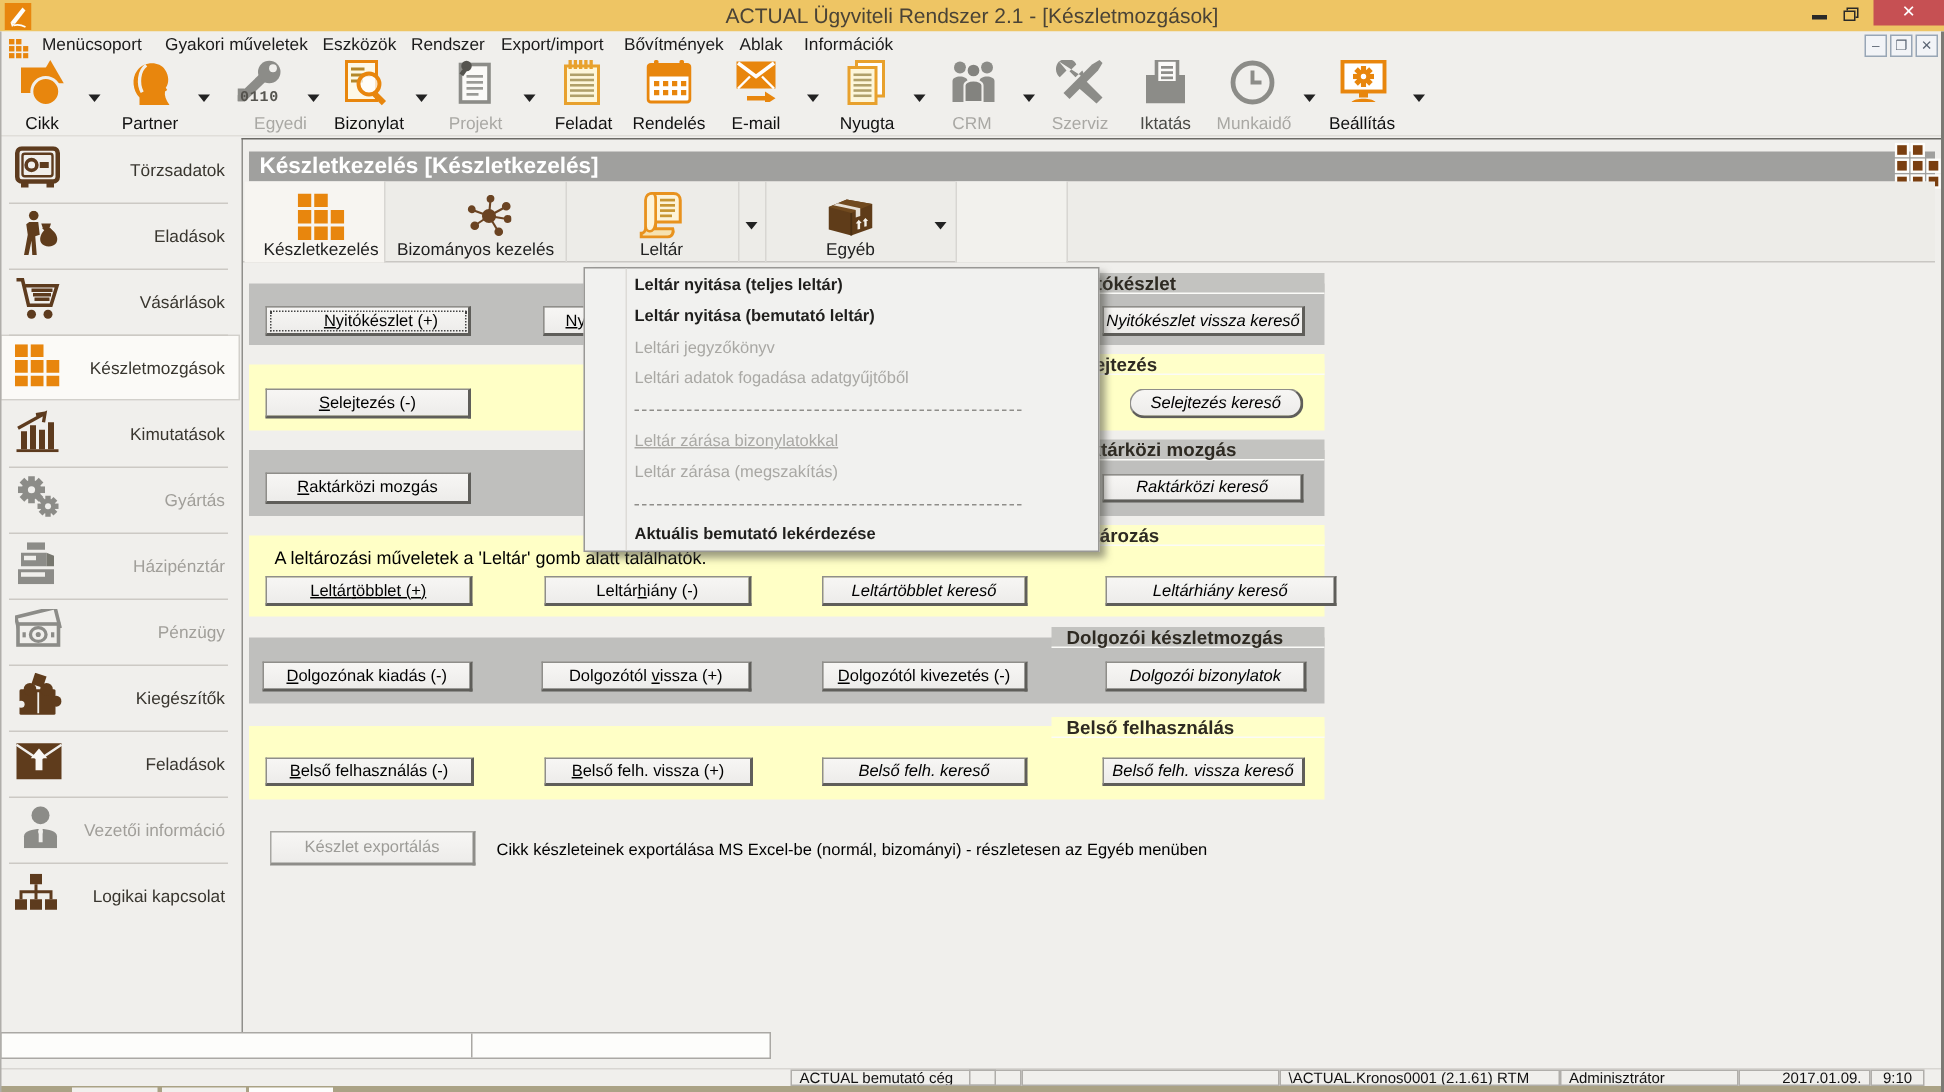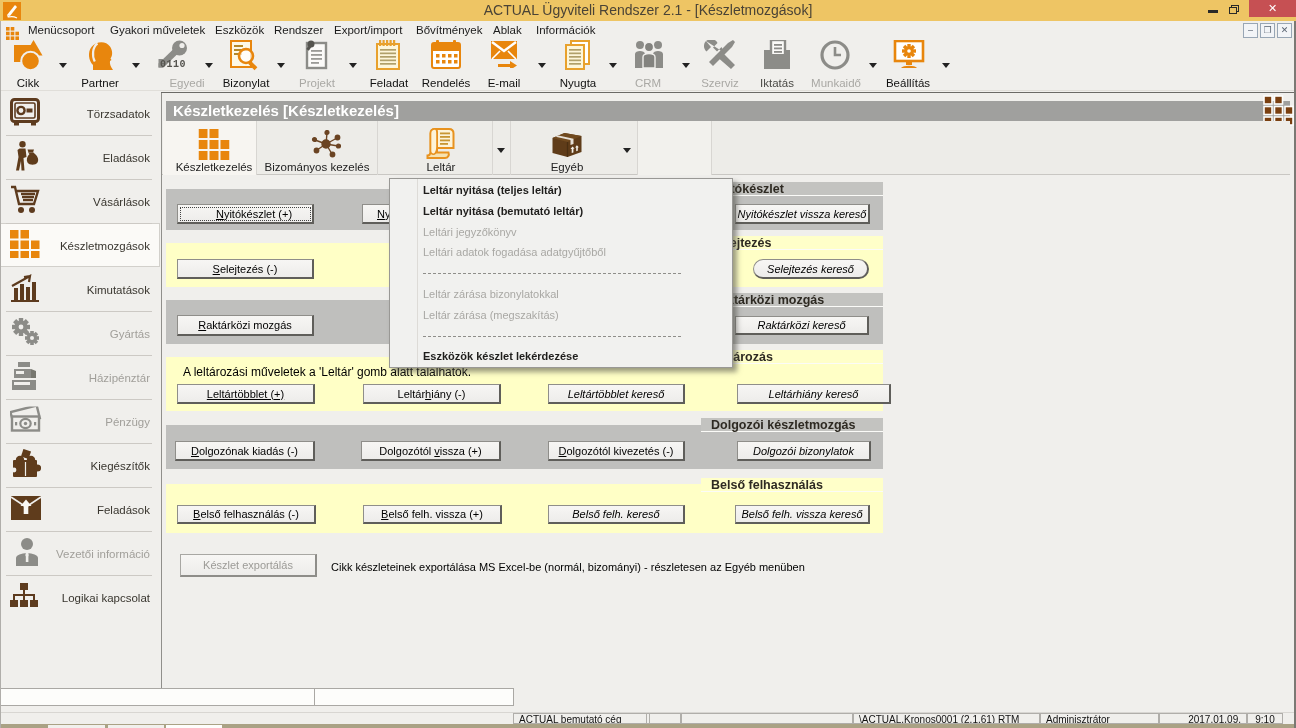--- a/index.html
+++ b/index.html
@@ -636,32 +636,32 @@
   <div class="abs" style="left:331px;top:561px;font-size:11px;color:#000;">Cikk készleteinek exportálása MS Excel-be (normál, bizományi) - részletesen az Egyéb menüben</div>
 </div>
 
 <div id="dropmenu">
   <div class="gutter"></div>
   <div class="mitem b" style="top:5px;">Leltár nyitása (teljes leltár)</div>
   <div class="mitem b" style="top:26px;">Leltár nyitása (bemutató leltár)</div>
   <div class="mitem g" style="top:47px;">Leltári jegyzőkönyv</div>
   <div class="mitem g" style="top:67px;">Leltári adatok fogadása adatgyűjtőből</div>
   <div class="msep" style="top:94px;"></div>
-  <div class="mitem g" style="top:109px;">Leltár zárása bizonylatokkal</div>
+  <div class="mitem g" style="top:109px;text-decoration:underline;">Leltár zárása bizonylatokkal</div>
   <div class="mitem g" style="top:130px;">Leltár zárása (megszakítás)</div>
   <div class="msep" style="top:157px;"></div>
-  <div class="mitem b" style="top:171px;">Eszközök készlet lekérdezése</div>
+  <div class="mitem b" style="top:171px;">Aktuális bemutató lekérdezése</div>
 </div>
 
 <div id="hintbar">
     <div class="div"></div>
   </div>
 <div id="statusbar"></div>
 <div id="status-items">
-  <div class="scell" style="left:513px;top:713px;width:137px;">ACTUAL bemutató cég</div>
+  <div class="scell" style="left:527px;top:713px;width:137px;">ACTUAL bemutató cég</div>
   <div class="scell" style="left:646px;top:713px;width:35px;"></div>
   <div class="scell" style="left:681px;top:713px;width:172px;"></div>
   <div class="scell" style="left:853px;top:713px;width:187px;">\ACTUAL.Kronos0001 (2.1.61) RTM</div>
   <div class="scell" style="left:1040px;top:713px;width:119px;">Adminisztrátor</div>
   <div class="scell" style="left:1159px;top:713px;width:88px;text-align:right;">2017.01.09.</div>
   <div class="scell" style="left:1247px;top:713px;width:36px;text-align:center;">9:10</div>
   <div class="abs" style="left:48px;top:724.5px;width:57px;height:3.5px;background:#f1f0ed;z-index:5;"></div>
   <div class="abs" style="left:108px;top:724.5px;width:56px;height:3.5px;background:#f1f0ed;z-index:5;"></div>
   <div class="abs" style="left:166px;top:724.5px;width:56px;height:3.5px;background:#fdfdfc;z-index:5;"></div>
 </div>

